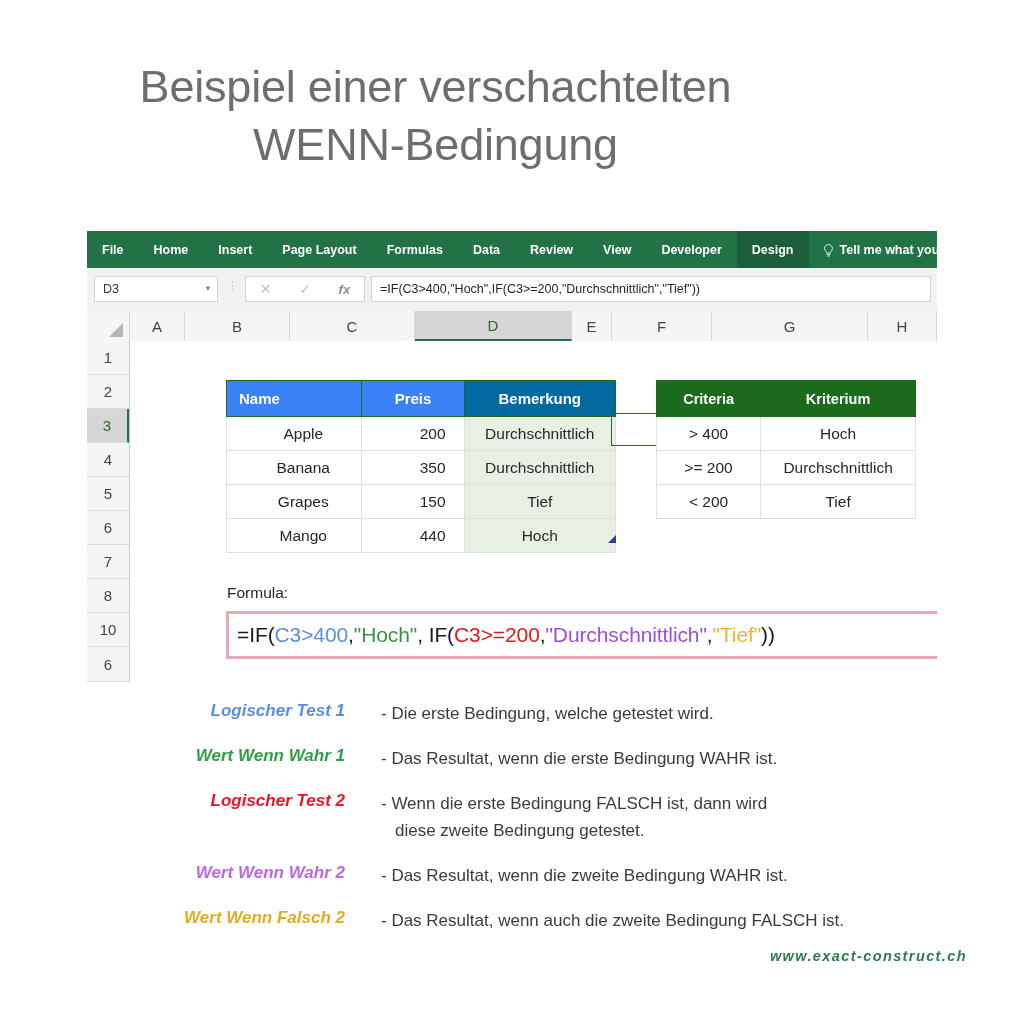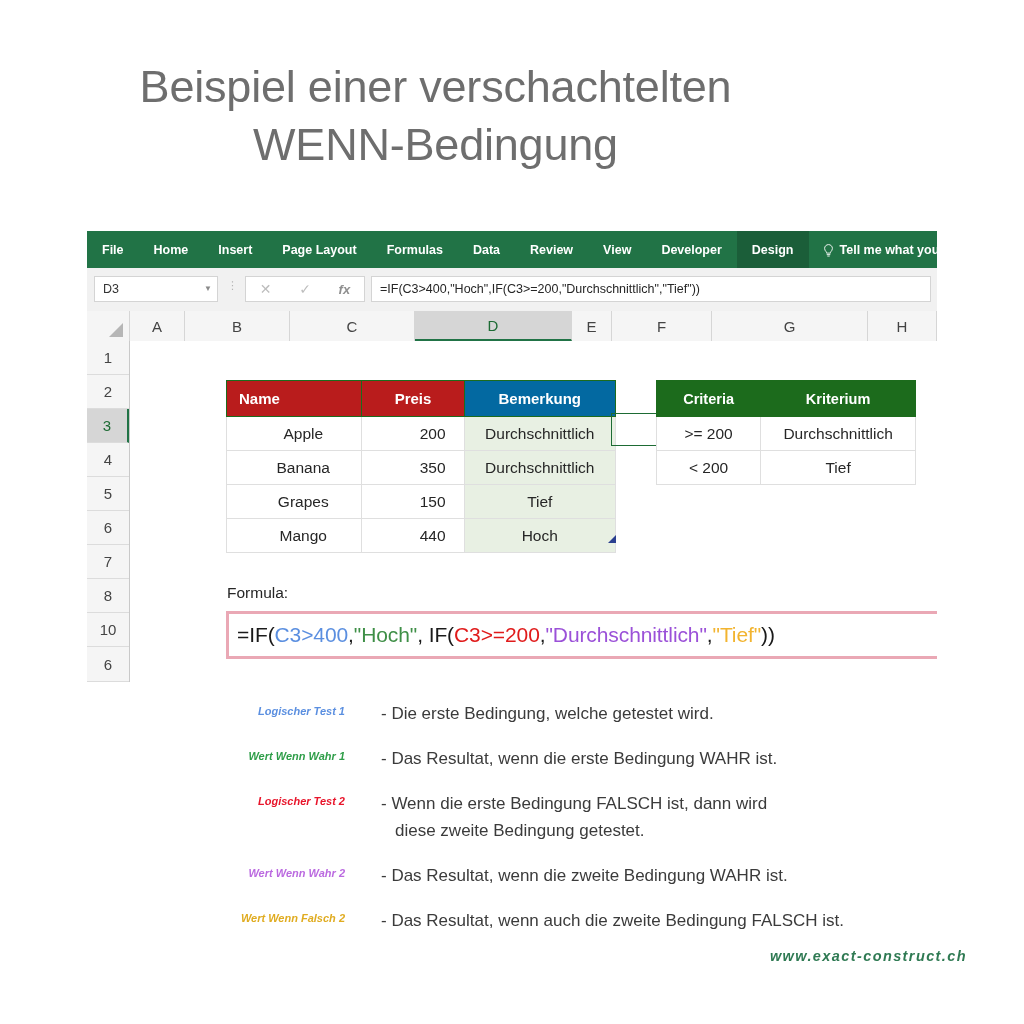--- a/index.html
+++ b/index.html
@@ -145,21 +145,21 @@
   }
 
   
   .dtable{
     position:absolute; left:96px; top:39px;
     width:390px;
     border-collapse:collapse;
     font-size:15.5px;
   }
   .dtable th{
-    background:#b91c1c; color:#ffffff; font-weight:700;
+    background:#3b82f6; color:#ffffff; font-weight:700;
     height:33px; font-size:15px;
     border:1px solid #1c6b1c;
   }
   .dtable td{
     height:31px; border:1px solid #dfdfdf; background:#ffffff;
     color:#262626;
   }
   .dtable .c-name{ width:130px; text-align:center; padding-left:20px;}
   .dtable .c-preis{ width:100px; text-align:right; padding-right:18px;}
   .dtable .c-bem{ width:160px; text-align:center; background:#e8f0e3;}
@@ -234,21 +234,21 @@
     position:relative;
     display:flex;
     align-items:flex-start;
     margin-bottom:18px;
   }
   .lrow .llabel{
     width:190px;
     margin-left:155px;
     text-align:right;
     font-style:italic; font-weight:700;
-    font-size:11px;
+    font-size:17px;
     line-height:22px;
     white-space:nowrap;
   }
   .lrow .ldesc{
     margin-left:36px;
     font-size:17px;
     line-height:27px;
     color:#3b3b3b;
   }
   .ldesc .l2{ display:block; padding-left:14px;}
@@ -379,20 +379,24 @@
 
     <table class="ctable">
       <thead>
         <tr>
           <th class="c-crit">Criteria</th>
           <th class="c-krit">Kriterium</th>
         </tr>
       </thead>
       <tbody id="ctable-body">
           <tr>
+            <td class="c-crit">&gt; 400</td>
+            <td class="c-krit">Hoch</td>
+          </tr>
+          <tr>
             <td class="c-crit">&gt;= 200</td>
             <td class="c-krit">Durchschnittlich</td>
           </tr>
           <tr>
             <td class="c-crit">&lt; 200</td>
             <td class="c-krit">Tief</td>
           </tr>
         </tbody>
     </table>
 

